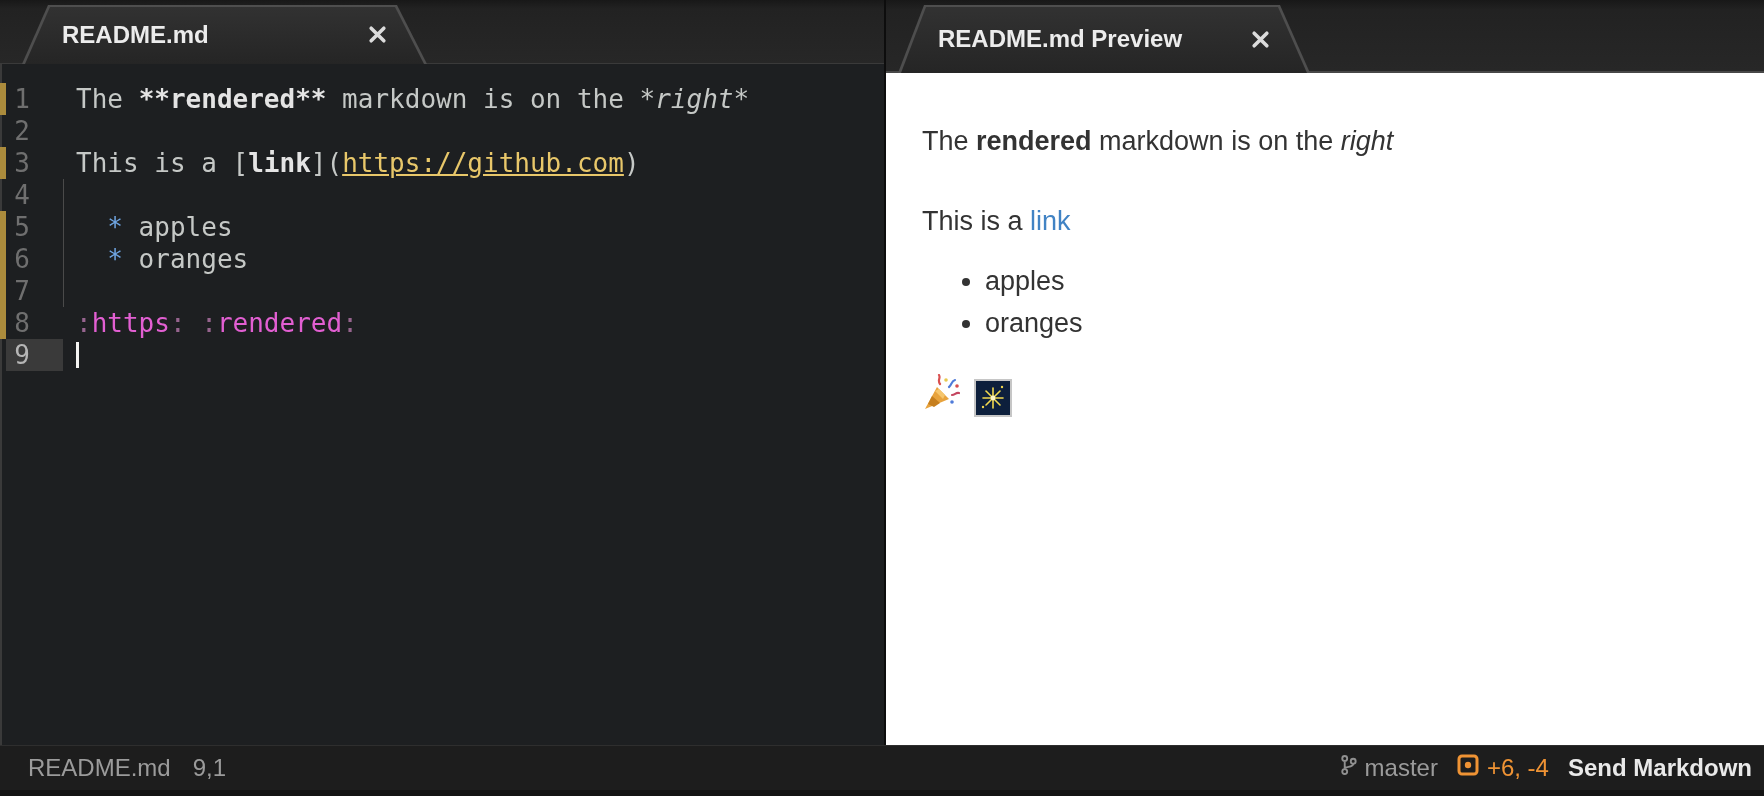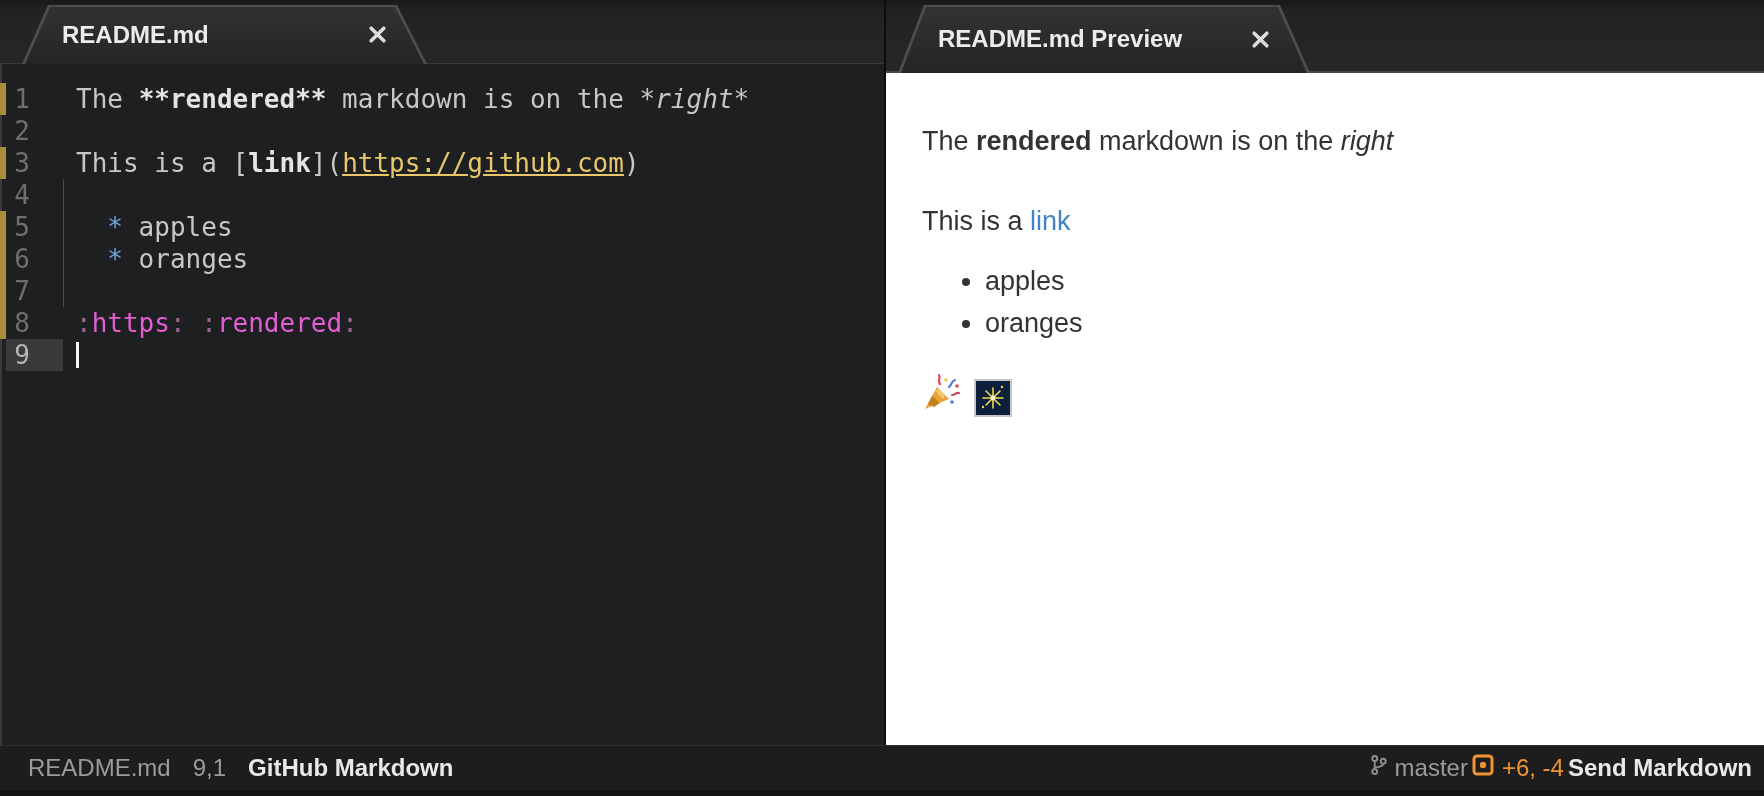--- a/index.html
+++ b/index.html
@@ -77,21 +77,21 @@
     display:flex; align-items:center; justify-content:center; }
 
   
   .status-bar {
     position:absolute; left:0; right:0; bottom:0; height:51px; box-sizing:border-box;
     background:#1d1d1d; border-top:1px solid #2e2e2e; border-bottom:6px solid #141414;
     display:flex; align-items:center; padding:0 12px 0 28px;
     font-size:24px; color:#9b9b9b; white-space:nowrap;
   }
   .sb-left { display:flex; align-items:center; gap:22px; }
-  .sb-right { margin-left:auto; display:flex; align-items:center; gap:4px; }
+  .sb-right { margin-left:auto; display:flex; align-items:center; gap:19px; }
   .sb-grammar, .sb-feedback { color:#e9e9e9; font-weight:bold; }
   .sb-orange { color:#ef9334; }
   .sb-item { display:flex; align-items:center; gap:8px; }
 </style>
 </head>
 <body>
 
 <div class="window">
 
   <div class="editor-pane">
@@ -221,21 +221,20 @@
           </svg>
         </span>
       </p>
     </div>
   </div>
 
   <div class="status-bar">
     <div class="sb-left">
       <span>README.md</span>
       <span>9,1</span>
-      <span class="sb-grammar">GitHub Markdown</span>
     </div>
     <div class="sb-right">
       <span class="sb-item">
         <span>
           <svg width="17" height="24" viewBox="0 0 18 24">
             <circle cx="5" cy="5" r="2.6" stroke="#909090" stroke-width="2" fill="none"></circle>
             <circle cx="5" cy="19" r="2.6" stroke="#909090" stroke-width="2" fill="none"></circle>
             <circle cx="14" cy="8" r="2.6" stroke="#909090" stroke-width="2" fill="none"></circle>
             <path d="M5 8 L5 16 M14 11 C 14 15, 5 13, 5 16" stroke="#909090" stroke-width="2" fill="none"></path>
           </svg>

